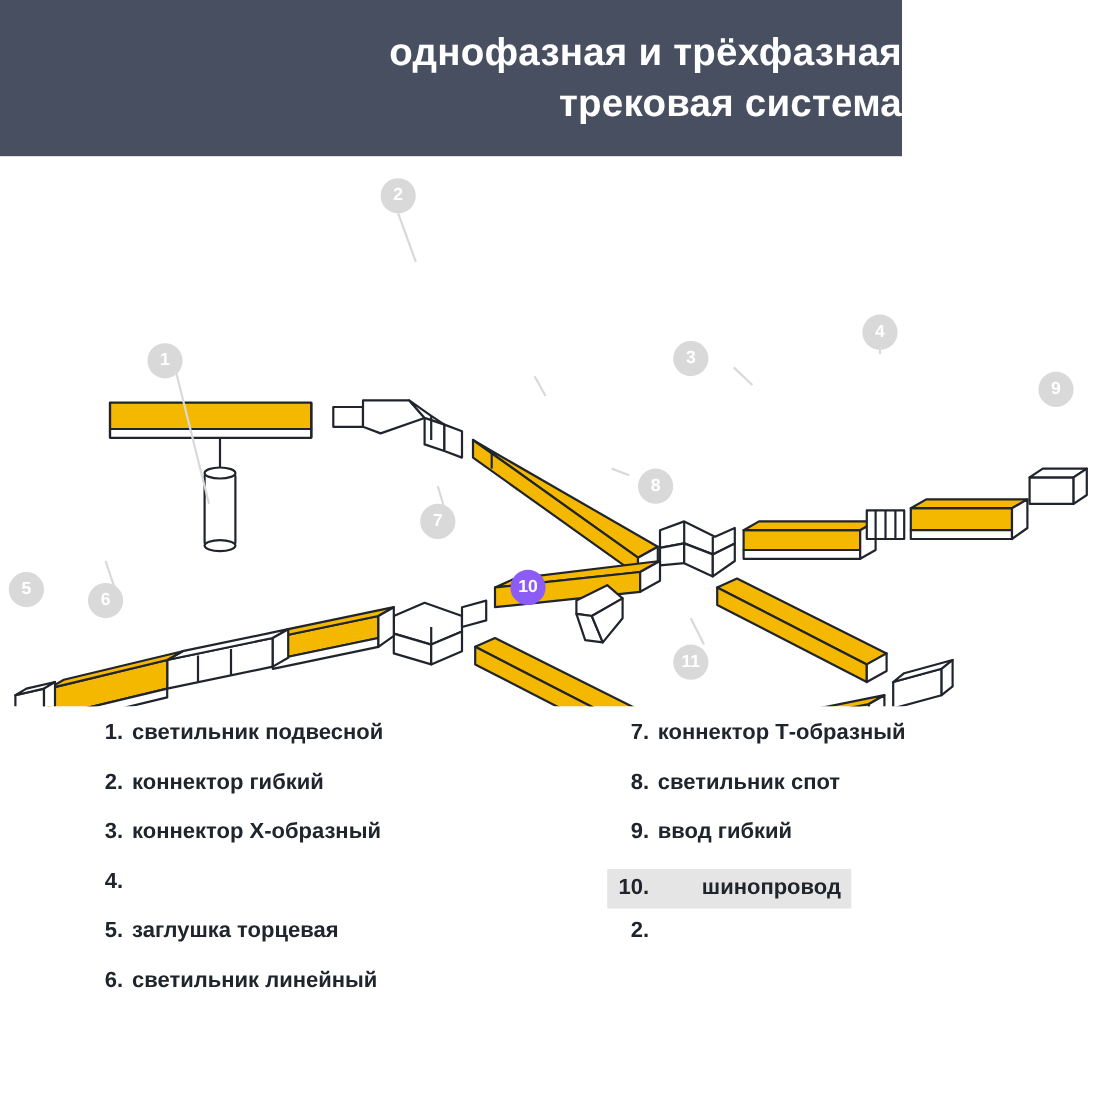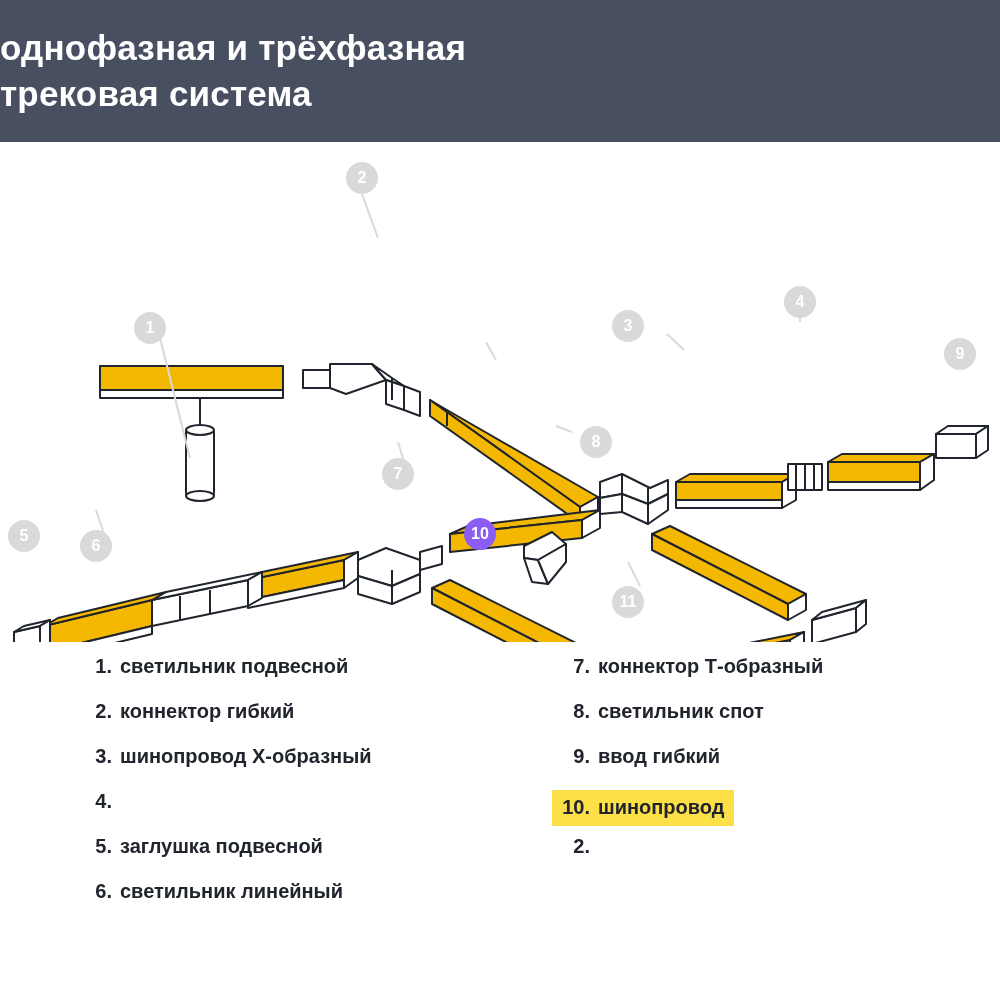--- a/index.html
+++ b/index.html
@@ -17,26 +17,26 @@
     position: relative;
     width: 1000px;
     height: 1000px;
     background: #ffffff;
   }
   
   .header {
     position: absolute;
     left: 0;
     top: 0;
-    width: 1000px;
+    width: 820px;
     height: 142px;
     background: #474f61;
     display: flex;
     flex-direction: column;
-    align-items: flex-start;
+    align-items: flex-end;
     justify-content: center;
   }
   .header-line {
     color: #ffffff;
     font-size: 35px;
     font-weight: bold;
     line-height: 46px;
     letter-spacing: 0.2px;
     text-align: center;
   }
@@ -96,25 +96,26 @@
   .legend-item .num {
     display: inline-block;
     min-width: 30px;
     text-align: right;
     margin-right: 8px;
   }
   .legend-item.hl-row {
     margin-left: -8px;
   }
   .legend-item.hl-row .hl-box {
-    background: #fde047;
+    background: #e5e5e5;
     padding: 6px 10px 7px 8px;
     display: flex;
     align-items: baseline;
     border-radius: 1px;
+    gap: 40px;
   }
 </style>
 </head>
 <body>
 
 <div class="page">
 
   <div class="header">
     <div class="header-line">однофазная и трёхфазная</div>
     <div class="header-line">трековая система</div>
@@ -307,28 +308,28 @@
       <div class="legend-item">
         <span class="num">1.</span>
         <span>светильник подвесной</span>
       </div>
       <div class="legend-item">
         <span class="num">2.</span>
         <span>коннектор гибкий</span>
       </div>
       <div class="legend-item">
         <span class="num">3.</span>
-        <span>шинопровод X-образный</span>
+        <span>коннектор X-образный</span>
       </div>
       <div class="legend-item">
         <span class="num">4.</span>
       </div>
       <div class="legend-item">
         <span class="num">5.</span>
-        <span>заглушка подвесной</span>
+        <span>заглушка торцевая</span>
       </div>
       <div class="legend-item">
         <span class="num">6.</span>
         <span>светильник линейный</span>
       </div>
     </div>
 
     <div class="legend-col right">
       <div class="legend-item">
         <span class="num">7.</span>

